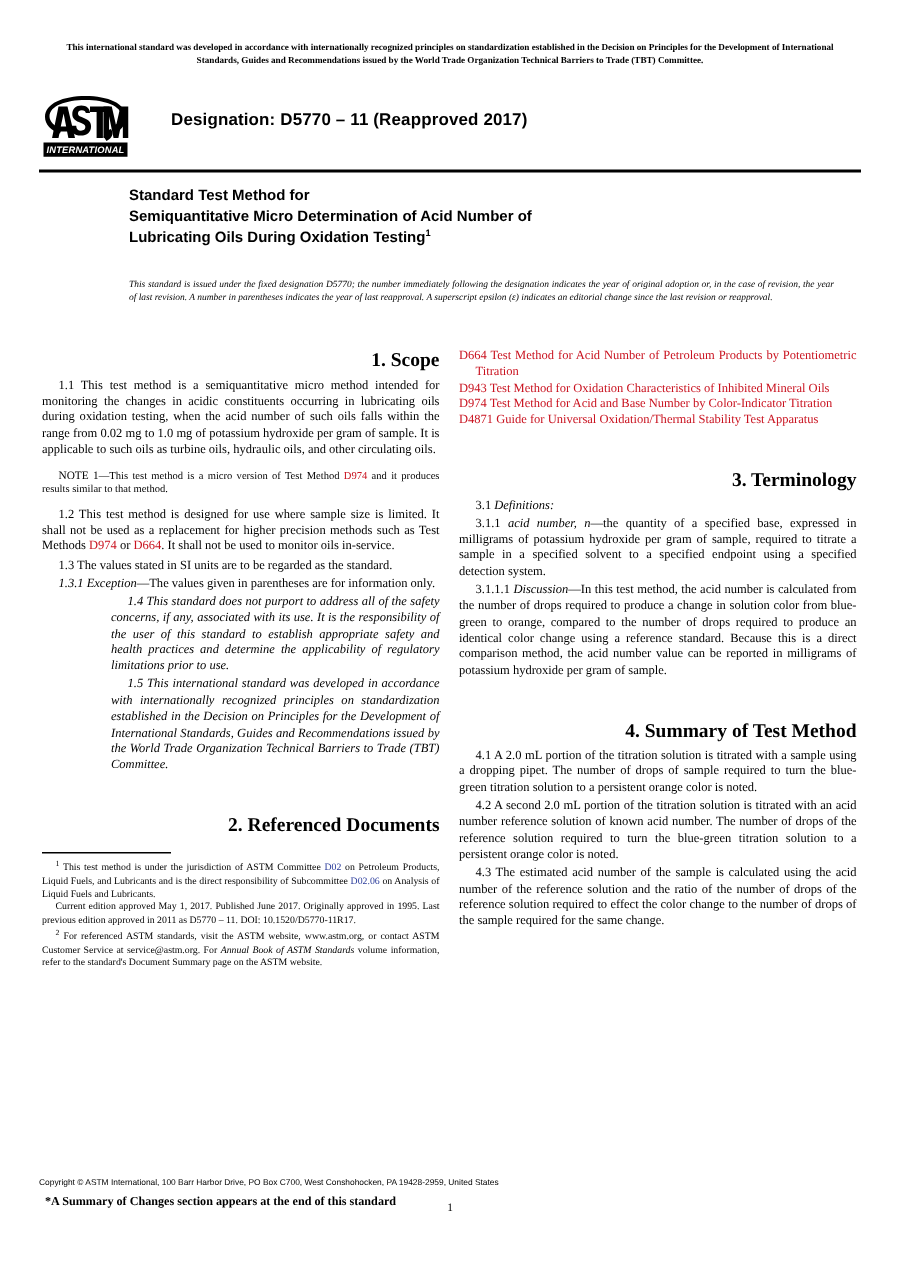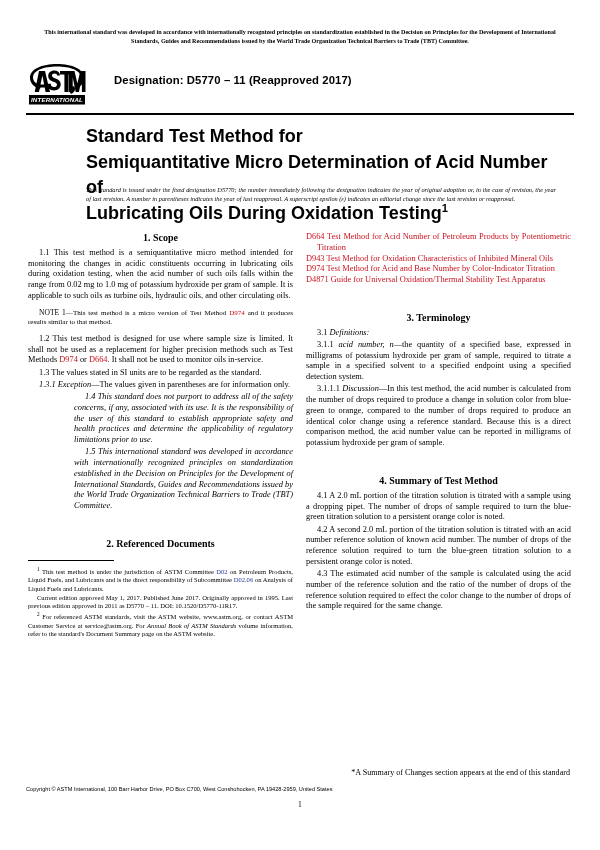--- a/index.html
+++ b/index.html
@@ -70,21 +70,21 @@
   }
 
   
   .title {
     position: absolute;
     left: 86px;
     top: 124px;
     width: 470px;
     font-family: "Liberation Sans", sans-serif;
     font-weight: bold;
-    font-size: 18px;
+    font-size: 10px;
     line-height: 1.42;
     color: #000;
   }
   .title sup { font-size: 62%; vertical-align: super; }
 
   .issued {
     position: absolute;
     left: 86px;
     top: 185px;
     width: 470px;
@@ -104,24 +104,24 @@
     line-height: 1.29;
     text-align: justify;
     color: #000;
   }
   .col-left  { left: 28px; }
   .col-right { left: 306px; }
 
   h2.sec {
     font-family: "Liberation Serif", serif;
     font-weight: bold;
-    font-size: 10px;
+    font-size: 13px;
     margin: 0 0 3px 0;
     padding: 0;
-    text-align: center;
+    text-align: right;
   }
   h2.sec.spaced { margin-top: 26px; }
 
   p.para {
     margin: 0 0 0 0;
     padding: 0;
     text-indent: 11px;
     text-align: justify;
     hyphens: auto;
   }
@@ -176,24 +176,24 @@
     margin: 0;
     padding: 0;
     text-indent: 9px;
   }
   .footnotes sup { font-size: 80%; vertical-align: super; }
 
   
   .summary-note {
     position: absolute;
     left: 30px;
-    top: 768px;
+    top: 796px;
     width: 540px;
-    text-align: right;
-    font-weight: normal;
+    text-align: left;
+    font-weight: bold;
     font-size: 8.1px;
     color: #000;
   }
   .copyright {
     position: absolute;
     left: 26px;
     top: 786px;
     width: 548px;
     font-family: "Liberation Sans", sans-serif;
     font-size: 5.6px;

